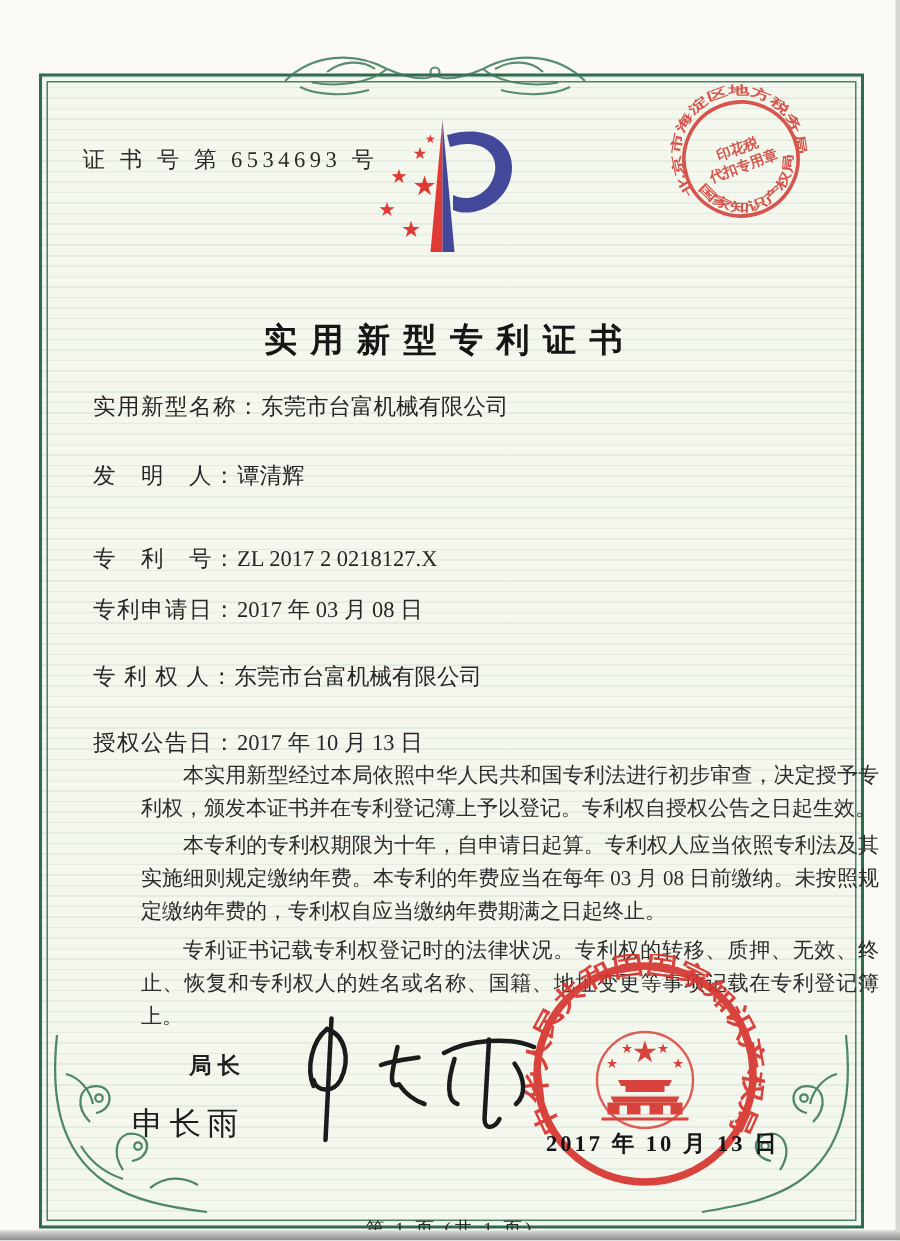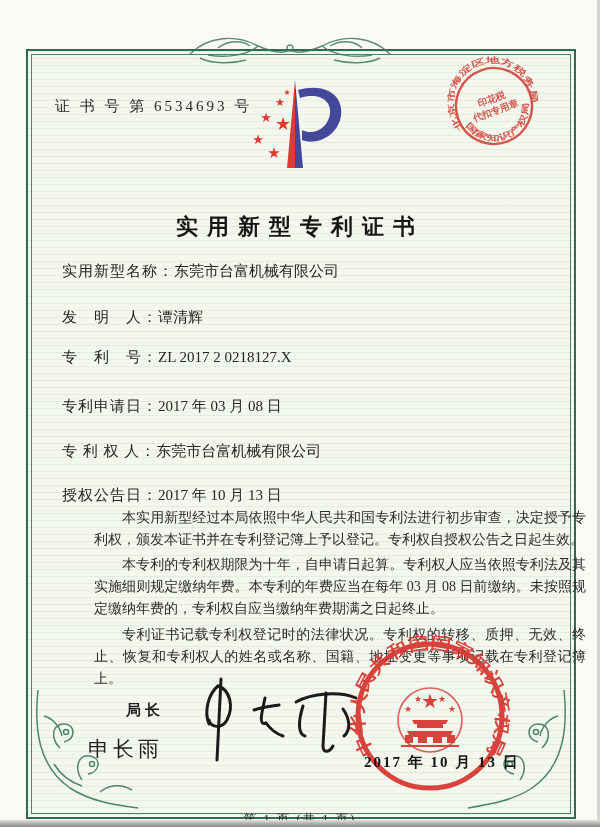--- a/index.html
+++ b/index.html
@@ -26,21 +26,21 @@
   .ornament-bl{position:absolute;left:30px;top:688px;}
   .ornament-br{position:absolute;left:464px;top:688px;}
 
   .cert-no{position:absolute;left:55px;top:97px;font-size:15px;letter-spacing:3px;color:#2a2a2a;}
   .logo{position:absolute;left:240px;top:68px;}
   .title{position:absolute;left:0;top:180px;width:100%;text-align:center;
     font-size:22px;font-weight:bold;letter-spacing:9px;color:#161616;margin-top:32px;}
 
   .field{position:absolute;left:62px;font-size:15px;color:#262626;white-space:nowrap;}
   .field .lbl{letter-spacing:1px;text-align:center;}
-  .f0{top:262px}.f1{top:308px}.f2{top:348px}.f3{top:397px}.f4{top:442px}.f5{top:486px}
+  .f0{top:262px}.f1{top:308px}.f2{top:363px}.f3{top:397px}.f4{top:442px}.f5{top:486px}
 
   .paras{position:absolute;left:55px;top:507px;width:492px;margin-left:39px;}
   .paras p{margin:0 0 3px 0;font-size:14px;line-height:1.58;text-align:justify;
     text-indent:2em;color:#2c2c2c;}
 
   .sig-title{position:absolute;left:88px;top:701px;font-size:15px;letter-spacing:4px;font-weight:600;
     font-family:"Liberation Sans","DejaVu Sans",sans-serif;color:#1f1f1f;margin-left:38px;}
   .sig-name{position:absolute;left:88px;top:735px;font-size:21px;letter-spacing:4px;font-weight:400;
     font-family:"Liberation Sans","DejaVu Sans",sans-serif;color:#1f1f1f;}
   .signature{position:absolute;left:188px;top:672px;}

